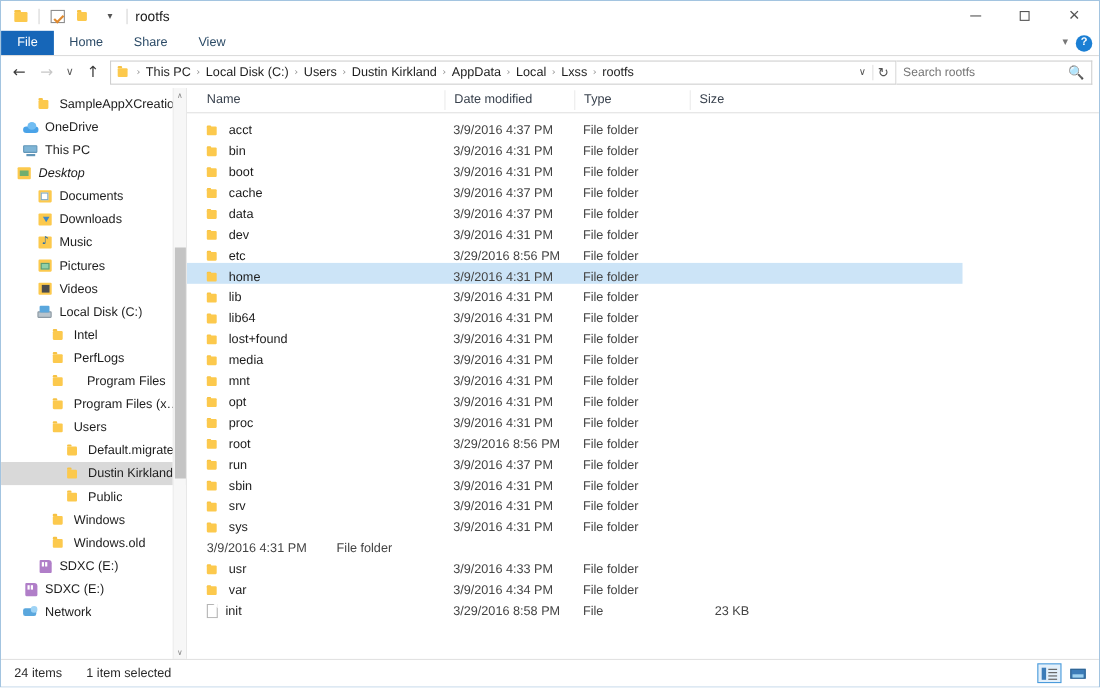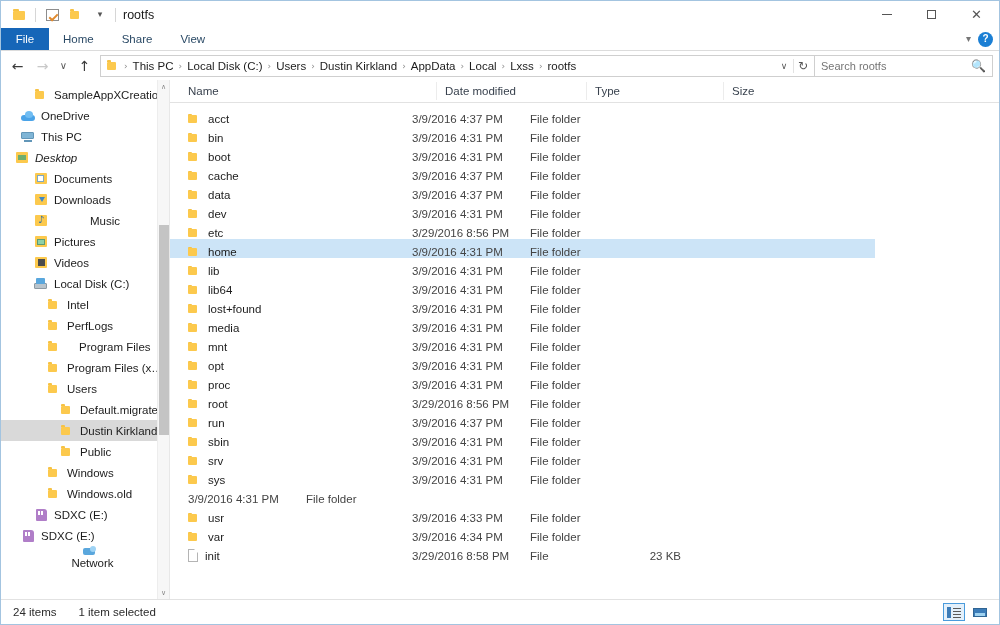--- a/index.html
+++ b/index.html
@@ -529,21 +529,20 @@
     background: #ffffff;
   }
   .col-header {
     height: 23px;
     display: flex;
     align-items: center;
     border-bottom: 1px solid #e2e2e2;
     flex: none;
     padding-left: 10px;
     box-sizing: border-box;
-    gap: 32px;
   }
   .col {
     font-size: 11.5px;
     color: #39424e;
     padding-left: 8px;
     box-sizing: border-box;
     border-left: 1px solid #ececec;
     height: 18px;
     display: flex;
     align-items: center;
@@ -791,21 +790,21 @@
               <span class="ico-doc-blue"></span>
             </span>
             <span class="side-label">Documents</span>
           </div>
           <div class="side-item" style="padding-left: 32px;">
             <span class="s-ico">
               <span class="ico-down"></span>
             </span>
             <span class="side-label">Downloads</span>
           </div>
-          <div class="side-item" style="padding-left: 32px; gap: 36px;">
+          <div class="side-item" style="padding-left: 32px;">
             <span class="s-ico">
               <span class="ico-music"></span>
             </span>
             <span class="side-label">Music</span>
           </div>
           <div class="side-item" style="padding-left: 32px;">
             <span class="s-ico">
               <span class="ico-pic"></span>
             </span>
             <span class="side-label">Pictures</span>
@@ -887,21 +886,21 @@
               <span class="ico-sd"></span>
             </span>
             <span class="side-label">SDXC (E:)</span>
           </div>
           <div class="side-item" style="padding-left: 19px;">
             <span class="s-ico">
               <span class="ico-sd"></span>
             </span>
             <span class="side-label">SDXC (E:)</span>
           </div>
-          <div class="side-item" style="padding-left: 19px; flex-direction: column;">
+          <div class="side-item" style="padding-left: 19px;">
             <span class="s-ico">
               <span class="ico-net"></span>
             </span>
             <span class="side-label">Network</span>
           </div>
         </div>
       <div class="side-scrollbar">
         <div class="sb-arrow">∧</div>
         <div class="sb-thumb" style="top:145px;height:210px;"></div>
         <div class="sb-arrow bottom">∨</div>

